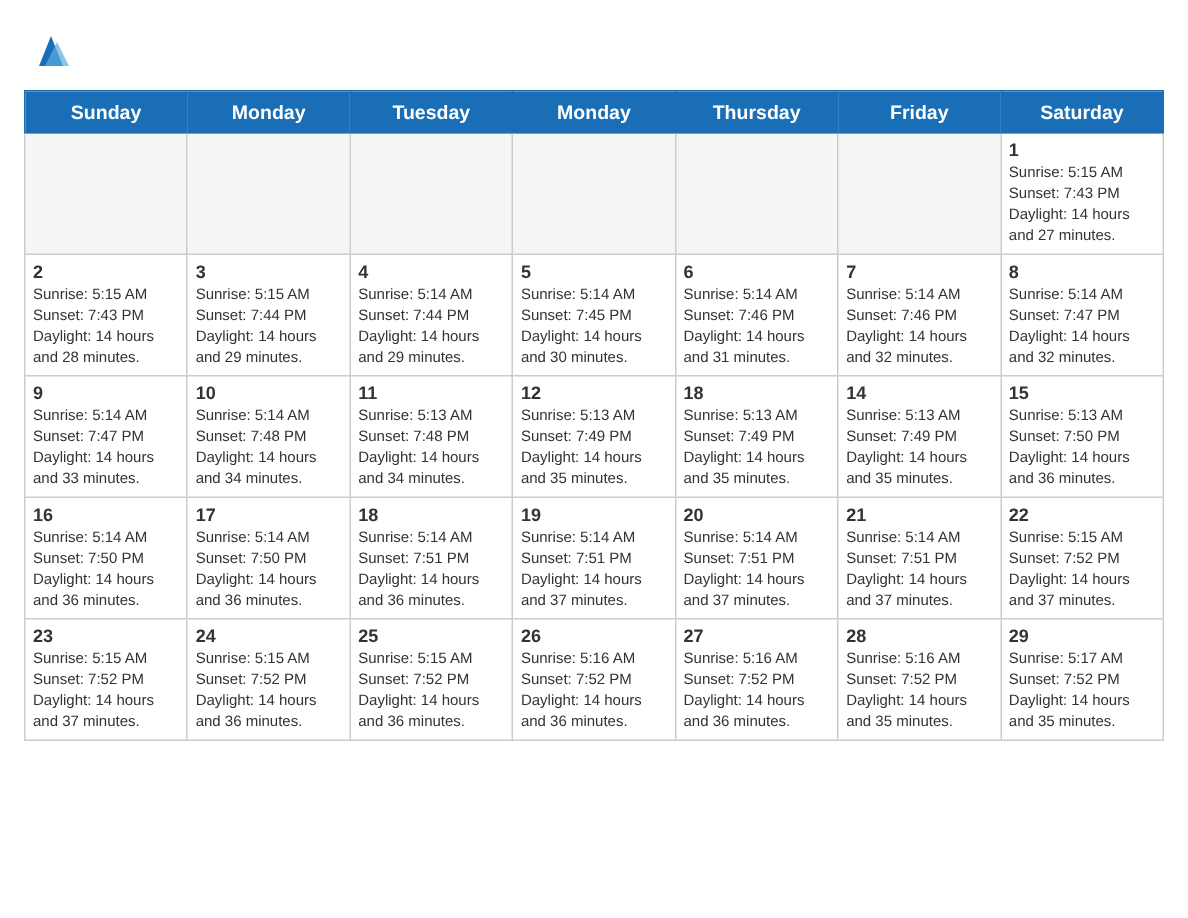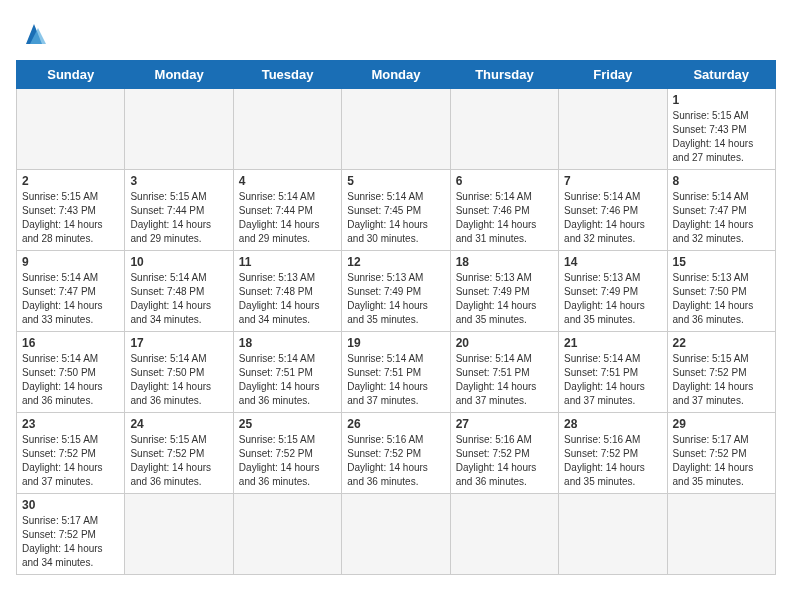--- a/index.html
+++ b/index.html
@@ -295,28 +295,14 @@
 Sunset: 7:52 PM
 Daylight: 14 hours and 35 minutes.</div>
         </td>
         <td>
           <span class="day-number">29</span>
           <div class="day-info" style="white-space: pre-line;">Sunrise: 5:17 AM
 Sunset: 7:52 PM
 Daylight: 14 hours and 35 minutes.</div>
         </td>
       </tr>
-      <tr>
-        <td>
-          <span class="day-number">30</span>
-          <div class="day-info" style="white-space: pre-line;">Sunrise: 5:17 AM
-Sunset: 7:52 PM
-Daylight: 14 hours and 34 minutes.</div>
-        </td>
-        <td class="empty"></td>
-        <td class="empty"></td>
-        <td class="empty"></td>
-        <td class="empty"></td>
-        <td class="empty"></td>
-        <td class="empty"></td>
-      </tr>
     </tbody>
 </table>
 
 </body></html>

